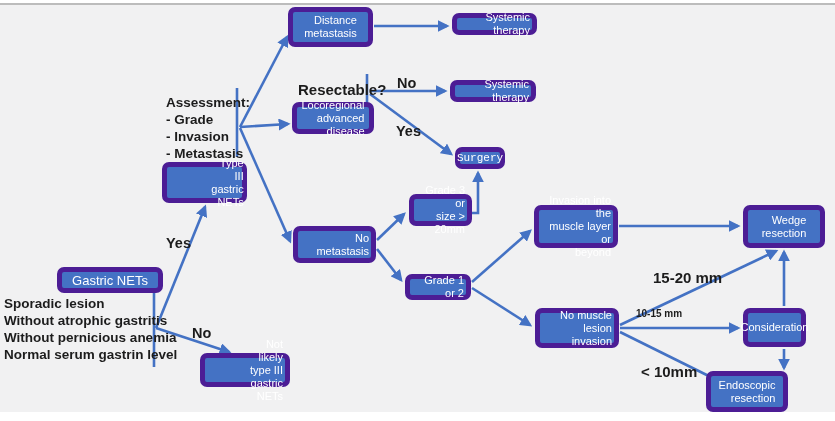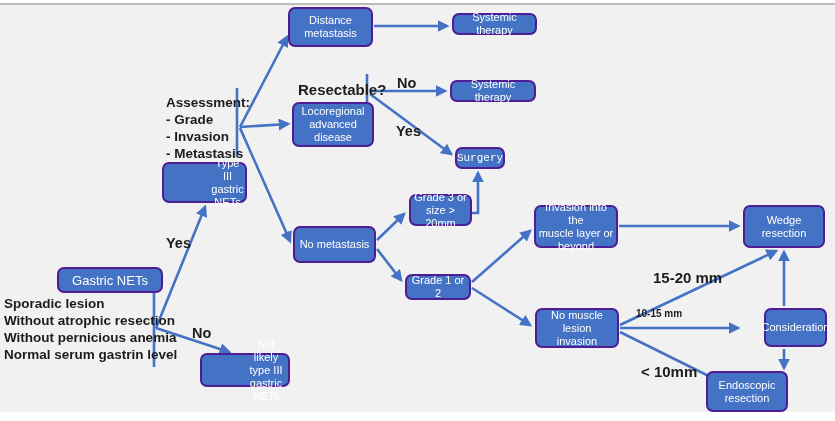--- a/index.html
+++ b/index.html
@@ -4,28 +4,28 @@
 <style>
   html,body{margin:0;padding:0;}
   body{font-family:"Liberation Sans",sans-serif;background:#ffffff;}
   #stage{position:relative;width:835px;height:421px;overflow:hidden;background:#ffffff;}
   #bg-panel{position:absolute;left:0;top:5px;width:835px;height:407px;background:#f1f1f2;}
   #top-rule{position:absolute;left:0;top:3px;width:835px;height:2px;background:#a6a6a6;opacity:.75;}
   #edge-layer{position:absolute;left:0;top:0;width:835px;height:421px;}
   .node{
     position:absolute;
     background:var(--accent,#4472c4);
-    border:2px solid #4c1d95;
+    border:5px solid #4c1d95;
     border-radius:7px;
     color:var(--node-text,#fff);
     font-size:11px;
     line-height:13px;
     font-weight:500;
     display:flex;align-items:center;justify-content:center;
-    text-align:center;white-space:pre-line;
+    text-align:right;white-space:pre-line;
     box-sizing:border-box;
     padding:1px 2px;
   }
   .flabel{
     position:absolute;
     color:var(--label,#1c1c1c);
     font-weight:700;
     white-space:nowrap;
   }
   .tblock{
@@ -70,55 +70,55 @@
         <polyline points="154,293 154,367" fill="none" stroke="#4472c4" stroke-width="2.6"></polyline>
         <polyline points="156,328 205,207" fill="none" stroke="#4472c4" stroke-width="2.6" marker-end="url(#arrowhead)"></polyline>
         <polyline points="156,328 229,352" fill="none" stroke="#4472c4" stroke-width="2.6" marker-end="url(#arrowhead)"></polyline>
       </g>
   </svg>
   <div id="nodes-layer">
       <div class="node" style="left: 288px; top: 7px; width: 85px; height: 40px;">Distance
 metastasis</div>
       <div class="node" style="left: 452px; top: 13px; width: 85px; height: 22px;">Systemic therapy</div>
       <div class="node" style="left: 450px; top: 80px; width: 86px; height: 22px;">Systemic therapy</div>
-      <div class="node" style="left: 292px; top: 102px; width: 82px; height: 45px;">Locoregional
+      <div class="node" style="left: 292px; top: 102px; width: 82px; height: 32px;">Locoregional
 advanced
 disease</div>
       <div class="node" style="left: 455px; top: 147px; width: 50px; height: 22px; font-family: Liberation Mono, monospace;">Surgery</div>
       <div class="node" style="left: 162px; top: 162px; width: 85px; height: 41px; padding-left: 48px;">Type III gastric
 NETs</div>
       <div class="node" style="left: 293px; top: 226px; width: 83px; height: 37px;">No metastasis</div>
       <div class="node" style="left: 409px; top: 194px; width: 63px; height: 32px;">Grade 3 or
 size &gt; 20mm</div>
       <div class="node" style="left: 405px; top: 274px; width: 66px; height: 26px;">Grade 1 or 2</div>
       <div class="node" style="left: 534px; top: 205px; width: 84px; height: 43px;">Invasion into the
 muscle layer or
 beyond</div>
       <div class="node" style="left: 743px; top: 205px; width: 82px; height: 43px;">Wedge
 resection</div>
       <div class="node" style="left: 535px; top: 308px; width: 84px; height: 40px;">No muscle lesion
 invasion</div>
-      <div class="node" style="left: 743px; top: 308px; width: 63px; height: 39px; margin-left: 21px;">Consideration</div>
+      <div class="node" style="left: 743px; top: 308px; width: 63px; height: 39px;">Consideration</div>
       <div class="node" style="left: 706px; top: 371px; width: 82px; height: 41px;">Endoscopic
 resection</div>
       <div class="node" style="left: 57px; top: 267px; width: 106px; height: 26px; font-size: 13px;">Gastric NETs</div>
       <div class="node" style="left: 200px; top: 353px; width: 90px; height: 34px; padding-left: 44px;">Not likely type III
 gastric NETs</div>
     </div>
   <div id="labels-layer">
       <div class="flabel" style="left: 298px; top: 81px; font-size: 15px;">Resectable?</div>
       <div class="flabel" style="left: 397px; top: 75px; font-size: 14.5px;">No</div>
       <div class="flabel" style="left: 396px; top: 123px; font-size: 14.5px;">Yes</div>
       <div class="flabel" style="left: 166px; top: 235px; font-size: 14.5px;">Yes</div>
       <div class="flabel" style="left: 192px; top: 325px; font-size: 14.5px;">No</div>
       <div class="flabel" style="left: 653px; top: 269px; font-size: 15px;">15-20 mm</div>
       <div class="flabel" style="left: 636px; top: 308px; font-size: 10px;">10-15 mm</div>
       <div class="flabel" style="left: 641px; top: 363px; font-size: 15px;">&lt; 10mm</div>
       <div class="tblock" style="left: 166px; top: 94px; font-size: 13.5px; line-height: 17px;">Assessment:
 - Grade
 - Invasion
 - Metastasis</div>
       <div class="tblock" style="left: 4px; top: 295px; font-size: 13.5px; line-height: 17px;">Sporadic lesion
-Without atrophic resection
+Without atrophic gastritis
 Without pernicious anemia
 Normal serum gastrin level</div>
     </div>
 </div>
 
 </body></html>

